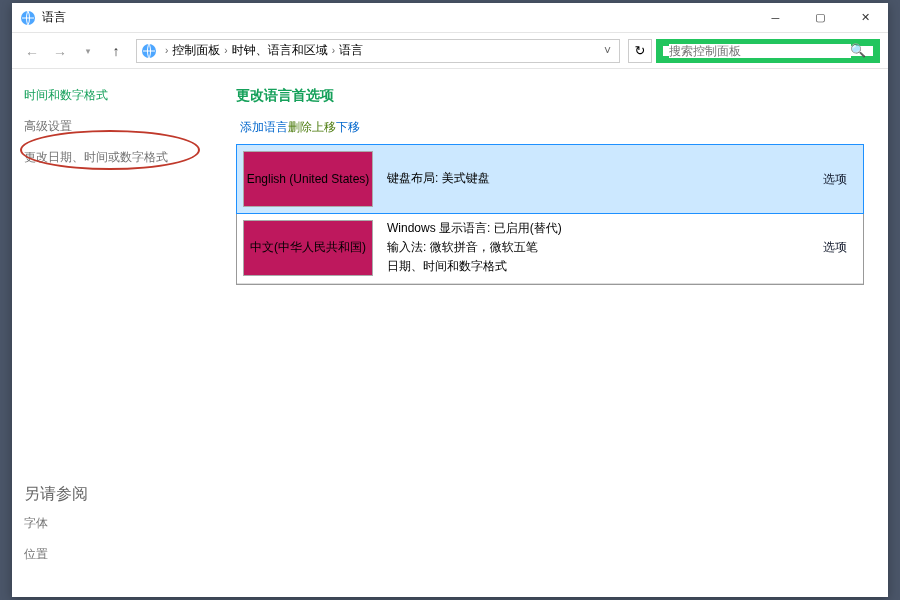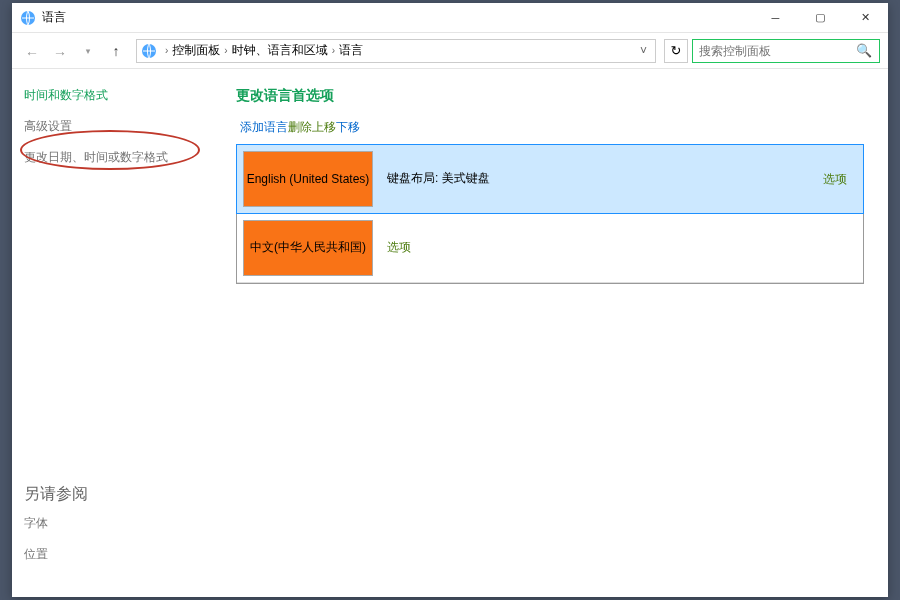--- a/index.html
+++ b/index.html
@@ -12,41 +12,41 @@
 .win-btn { width: 45px; height: 30px; display: flex; align-items: center; justify-content: center; color: #333; font-size: 11px; }
 .navbar { height: 36px; display: flex; align-items: center; padding: 0 8px; border-bottom: 1px solid #e5e5e5; gap: 4px; }
 .nav-arrow { width: 24px; height: 24px; display: flex; align-items: center; justify-content: center; color: #999; font-size: 14px; }
 .nav-arrow.enabled { color: #333; cursor: pointer; }
 .breadcrumb { flex: 1; display: flex; align-items: center; height: 24px; border: 1px solid #ccc; padding: 0 4px; margin: 0 4px; font-size: 12px; }
 .breadcrumb .bc-icon { width: 16px; height: 16px; margin-right: 4px; }
 .breadcrumb .sep { margin: 0 4px; color: #666; font-size: 10px; }
 .breadcrumb .crumb { color: #000; }
 .breadcrumb .dropdown-btn { margin-left: auto; color: #666; padding: 0 4px; }
 .refresh-btn { width: 24px; height: 24px; border: 1px solid #ccc; display: flex; align-items: center; justify-content: center; font-size: 13px; }
-.search-box { width: 188px; height: 24px; border: 1px solid #22c55e; display: flex; align-items: center; padding: 0 6px; }
+.search-box { width: 224px; height: 24px; border: 7px solid #22c55e; display: flex; align-items: center; padding: 0 6px; }
 .search-input { flex: 1; border: none; outline: none; font-size: 12px; color: #999; }
 .search-icon { color: #666; font-size: 13px; }
 .body { display: flex; height: calc(100% - 66px); }
 .sidebar { width: 200px; padding: 18px 12px; position: relative; }
 .sidebar-link { display: block; font-size: 12px; color: #737373; margin-bottom: 14px; cursor: pointer; }
 .sidebar-link.active { color: #15a05a; }
 .see-also { position: absolute; bottom: 20px; left: 12px; }
 .see-also-title { font-size: 16px; color: #666; margin-bottom: 10px; }
 .main { flex: 1; padding: 18px 24px; position: relative; }
 .page-title { font-size: 14px; color: #15a05a; margin-bottom: 14px; }
 .page-desc { font-size: 12px; color: #333; margin-bottom: 20px; line-height: 1.6; }
 .toolbar { display: flex; font-size: 12px; margin-bottom: 8px; padding-left: 4px; }
 .tb-link { color: #0066cc; cursor: pointer; }
 .tb-link.disabled { color: #4d7c0f; cursor: default; }
 .lang-list { border: 1px solid #999; }
 .lang-row { display: flex; align-items: center; padding: 6px; border-bottom: 1px solid #ddd; min-height: 70px; }
 .lang-row.selected { background: #cce8ff; border: 1px solid #1e90ff; margin: -1px; position: relative; }
-.lang-box { width: 130px; min-height: 56px; border: 1px solid #aaa; background: #f97316; display: flex; align-items: center; justify-content: center; text-align: center; font-size: 12px; margin-right: 14px; }
+.lang-box { width: 130px; min-height: 56px; border: 1px solid #aaa; background: #be185d; display: flex; align-items: center; justify-content: center; text-align: center; font-size: 12px; margin-right: 14px; }
 .lang-details { flex: 1; font-size: 12px; line-height: 1.6; }
-.lang-options { font-size: 12px; color: #4d7c0f; cursor: pointer; margin-right: 10px; }
+.lang-options { font-size: 12px; color: #0f172a; cursor: pointer; margin-right: 10px; }
 .annotation { position: absolute; left: 20px; top: 130px; width: 180px; height: 40px; border: 2px solid #c0392b; border-radius: 50%; pointer-events: none; }
 .watermark { position: absolute; right: 20px; bottom: 10px; color: rgba(255,255,255,0.5); font-size: 20px; font-weight: bold; pointer-events: none; text-align: right; }
 .watermark-sub { font-size: 11px; display: block; }
 </style>
 </head>
 <body>
 
 <div class="window">
   <div class="titlebar">
     <svg class="titlebar-icon" viewBox="0 0 16 16">
@@ -109,20 +109,21 @@
       </div>
 
       <div class="lang-list" id="lang-list">
           <div class="lang-row selected">
             <div class="lang-box">English (United States)</div>
             <div class="lang-details">键盘布局: 美式键盘</div>
             <a class="lang-options">选项</a>
           </div>
           <div class="lang-row">
             <div class="lang-box">中文(中华人民共和国)</div>
+            <div class="lang-details">Windows 显示语言: 已启用(替代)<br>输入法: 微软拼音，微软五笔<br>日期、时间和数字格式</div>
             <a class="lang-options">选项</a>
           </div>
         </div>
     </div>
   </div>
 </div>
 
 <div class="annotation"></div>
 
 <div class="watermark">

